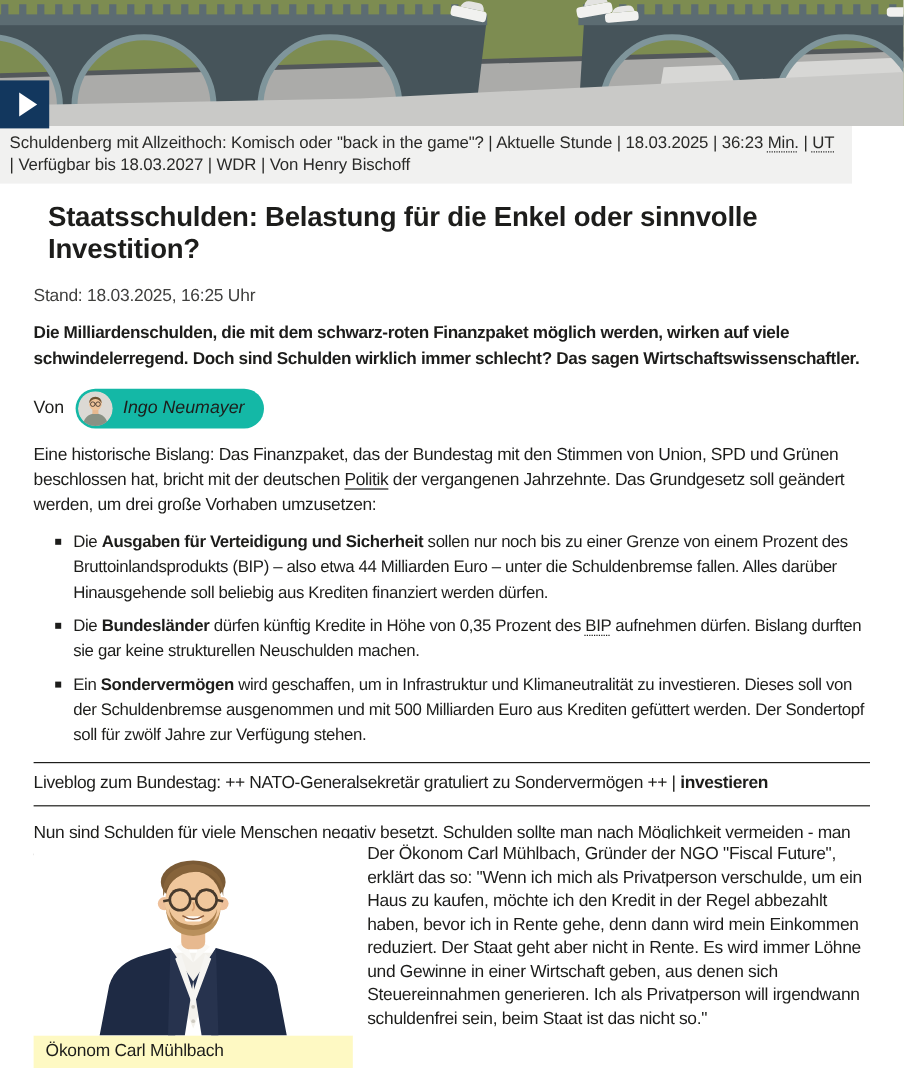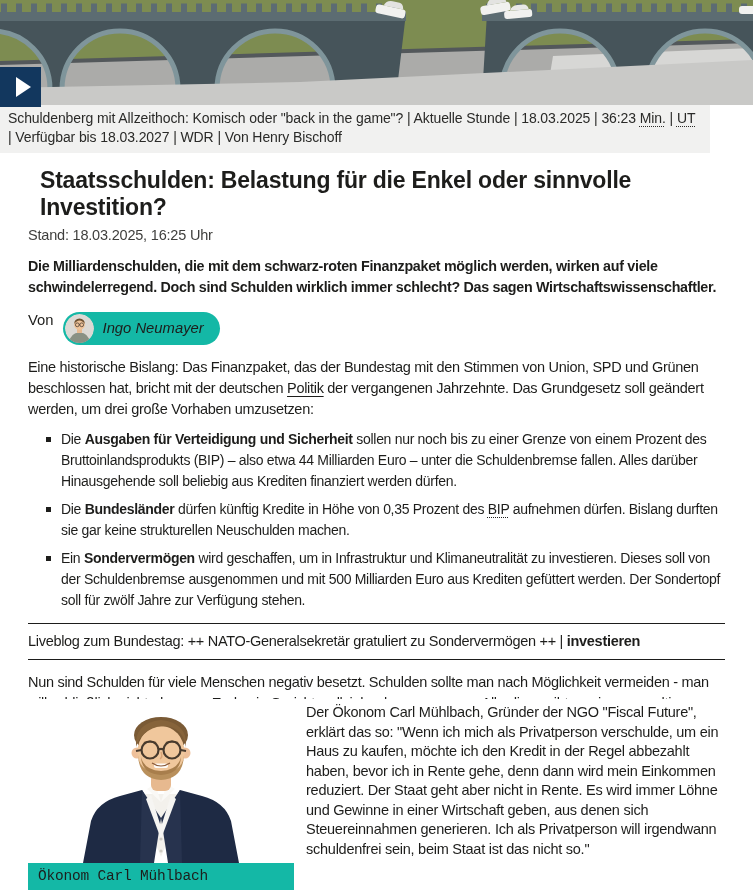--- a/index.html
+++ b/index.html
@@ -28,23 +28,23 @@
     font-size:14px; line-height:1.38; padding:4px 8px 5px;
     letter-spacing:-0.1px;
   }
   .abbr-dotted {
     text-decoration:underline; text-decoration-style:dotted;
     text-decoration-thickness:1px; text-underline-offset:2.5px;
   }
   
   .article { padding:0 28px; }
   .headline { font-size:23px; font-weight:bold; letter-spacing:-0.2px; margin:14px 12px 0; }
-  .stand { font-size:14.5px; color:#3f3f3d; margin-top:6px; letter-spacing:-0.2px; }
+  .stand { font-size:14.5px; color:#3f3f3d; margin-top:18px; letter-spacing:-0.2px; }
   .intro { font-size:14.3px; font-weight:bold; line-height:21px; letter-spacing:-0.3px; margin-top:13px; }
-  .byline { display:flex; gap:9px; margin-top:13px; font-size:14.8px; }
+  .byline { display:flex; align-items:center; gap:9px; margin-top:13px; font-size:14.8px; }
   .author-chip {
     display:flex; align-items:center; gap:9px; background:#14b8a6;
     border-radius:18px; padding:2px 16px 2px 2px; cursor:pointer;
   }
   .avatar { width:29px; height:29px; border-radius:50%; display:block; overflow:hidden; }
   .author-name { font-style:italic; }
   .body-p { font-size:14.5px; line-height:21px; letter-spacing:-0.3px; margin:12px 0 0; }
   .link-solid {
     color:inherit; text-decoration:underline; text-decoration-thickness:1px;
     text-underline-offset:2.5px; cursor:pointer;
@@ -64,21 +64,21 @@
   }
   .liveblog b { font-weight:bold; }
   
   .media {
     position:absolute; left:28px; right:28px; top:699px; bottom:0;
     display:flex; gap:12px; background:#ffffff;
   }
   .figure { width:266px; flex:none; }
   .figure-img { display:block; width:266px; height:164px; background:#ffffff; }
   .figure-caption {
-    background:#14b8a6; font-size:14.5px; padding:5px 10px 6px; letter-spacing:-0.2px;font-family:Liberation Mono, monospace;
+    background:#fef9c3; font-size:14.5px; padding:5px 10px 6px; letter-spacing:-0.2px;
   }
   .media-text { flex:1; font-size:14.5px; line-height:19.5px; letter-spacing:-0.25px; padding-top:4px; }
 </style>
 </head>
 <body>
 
 <div class="video-wrap">
   <svg class="video-stage" viewBox="0 0 753 105" preserveAspectRatio="none" xmlns="http://www.w3.org/2000/svg">
 
     <rect x="0" y="0" width="753" height="105" fill="#7d8c51"></rect>

